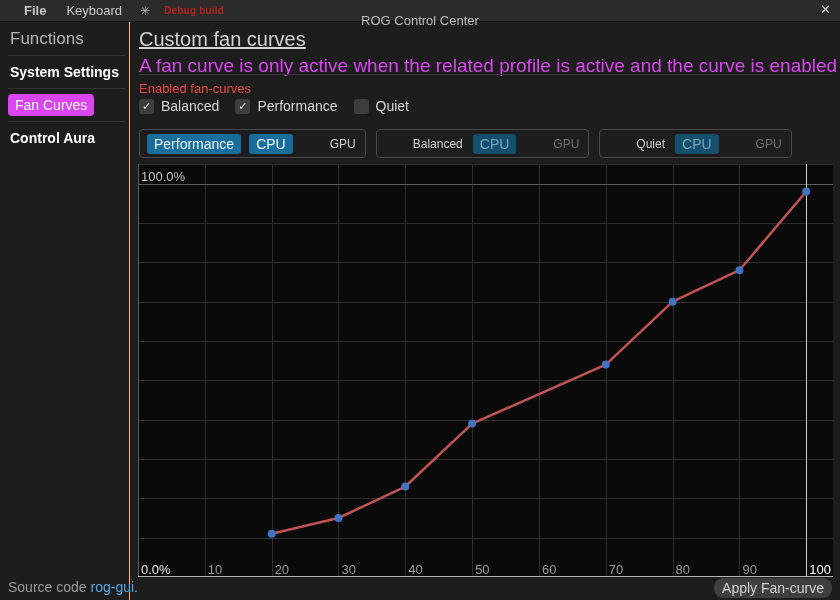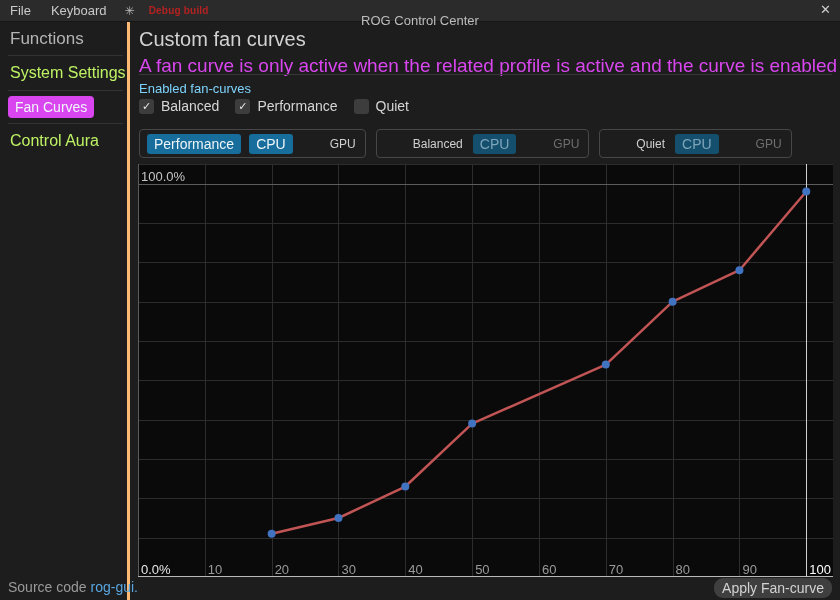--- a/index.html
+++ b/index.html
@@ -5,44 +5,44 @@
   * { margin:0; padding:0; box-sizing:border-box; }
   html,body { width:840px; height:600px; background:#1d1d1d; overflow:hidden;
               font-family:"Liberation Sans","DejaVu Sans",sans-serif; }
   .app { position:relative; width:840px; height:600px; color:#cfcfcf; }
 
   
   .titlebar { position:absolute; left:0; top:0; width:840px; height:22px;
               background:#2b2b2b; border-bottom:1px solid #161616;
               display:flex; align-items:center; }
   .menu-item { font-size:13px; color:#c9c9c9; padding:0 10px; cursor:default; }
-  .menu-item:first-child { padding-left:10px; }
+  .menu-item:first-child { padding-left:24px;font-weight:bold; }
   .theme-toggle { font-size:12px; color:#b5b5b5; padding:0 8px; font-family:"DejaVu Sans",sans-serif; }
   .debug-badge { font-size:10px; font-weight:bold; color:#b42222; padding-left:6px; letter-spacing:.2px; }
   .win-title { position:absolute; left:0; right:0; text-align:center; font-size:13px; color:#bdbdbd; pointer-events:none;margin-top:20px; }
   .win-close { position:absolute; right:9px; top:2px; font-size:13px; color:#cccccc; font-family:"DejaVu Sans",sans-serif; }
 
   
   .sidebar { position:absolute; left:0; top:22px; width:130px; height:578px;
-             background:#1d1d1d; border-right:3px solid #fdba74; }
+             background:#1d1d1d; border-right:1px solid #fdba74; }
   .sidebar-heading { font-size:17px; color:#b4b4b4; padding:7px 0 6px 10px; }
   .side-sep { height:1px; background:#333333; margin:0 4px 0 8px; }
-  .side-item { font-size:16px; color:#bef264; padding:8px 0 8px 10px; }
+  .side-item { font-size:14px; color:#ffffff; padding:8px 0 8px 10px;font-weight:bold; }
   .side-item-pill-wrap { padding:5px 0 5px 8px; }
   .side-item-pill { display:inline-block; font-size:14px; color:#f0f6fa;
                     background:#d946ef; border-radius:4px; padding:3px 7px; }
   .side-footer { position:absolute; left:8px; bottom:5px; font-size:14px; color:#9a9a9a; white-space:nowrap; }
   .side-footer a { color:#58a6e0; text-decoration:none;text-align:center; }
 
   
   .main { position:absolute; left:131px; top:22px; width:709px; height:578px; }
-  .page-title { font-size:20px; color:#d2d2d2; padding:6px 0 0 8px; }
+  .page-title { font-size:20px; color:#d2d2d2; padding:6px 0 0 8px;text-decoration:underline; }
   .page-subtitle { font-size:19px; color:#d946ef; padding:4px 0 0 8px; }
   .main-sep { position:absolute; left:8px; right:8px; top:52px; height:1px; background:#383838; }
-  .enabled-label { position:absolute; left:8px; top:59px; font-size:13px; color:#7dd3fc; }
+  .enabled-label { position:absolute; left:8px; top:59px; font-size:13px; color:#ef4444; }
   .cb-row { position:absolute; left:8px; top:76px; display:flex; align-items:center; gap:16px; }
   .cb-item { display:flex; align-items:center; gap:7px; }
   .cb-box { width:15px; height:15px; background:#3d3d3d; border-radius:3px;
             display:flex; align-items:center; justify-content:center;
             font-size:11px; color:#e8e8e8; }
   .cb-box .tick { visibility:hidden; font-family:"DejaVu Sans",sans-serif; }
   .cb-box.checked .tick { visibility:visible; }
   .cb-label { font-size:14px; color:#d6d6d6; }
 
   .tabs-row { position:absolute; left:8px; top:107px; display:flex; gap:10px; }

